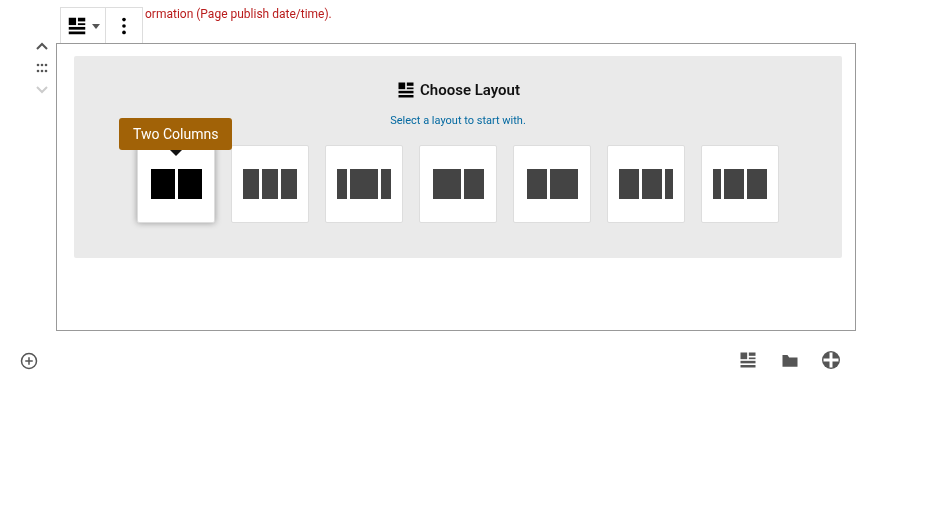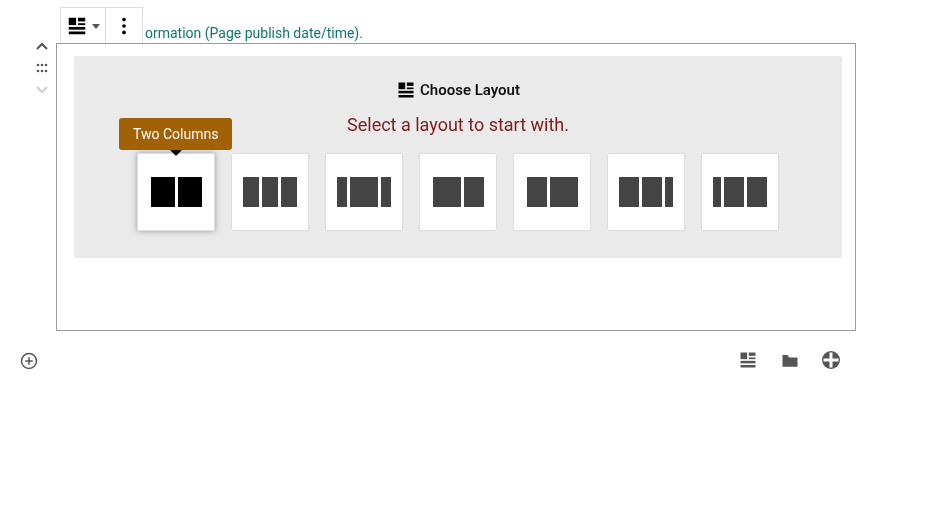--- a/index.html
+++ b/index.html
@@ -7,23 +7,23 @@
     font-family: -apple-system, BlinkMacSystemFont, "Segoe UI", Roboto, sans-serif;
     background: #fff;
     width: 935px;
     height: 511px;
     position: relative;
     overflow: hidden;
   }
   .top-text {
     position: absolute;
     left: 145px;
-    top: 25px;
-    font-size: 14px;
-    color: #0f766e;
+    top: 7px;
+    font-size: 12px;
+    color: #b91c1c;
   }
   .block-toolbar {
     position: absolute;
     left: 60px;
     top: 7px;
     display: flex;
     border: 1px solid #ddd;
     background: #fff;
   }
   .tb-btn {
@@ -80,22 +80,22 @@
     gap: 4px;
   }
   .lp-title-row svg { width: 20px; height: 20px; }
   .lp-title {
     font-size: 15px;
     font-weight: 600;
     color: #111;
   }
   .lp-sub {
     text-align: center;
-    font-size: 18px;
-    color: #7f1d1d;
+    font-size: 11px;
+    color: #0369a1;
     margin-top: 14px;
   }
   .layout-cards {
     display: flex;
     justify-content: center;
     gap: 16px;
     margin-top: 18px;
   }
   .layout-card {
     width: 78px;

